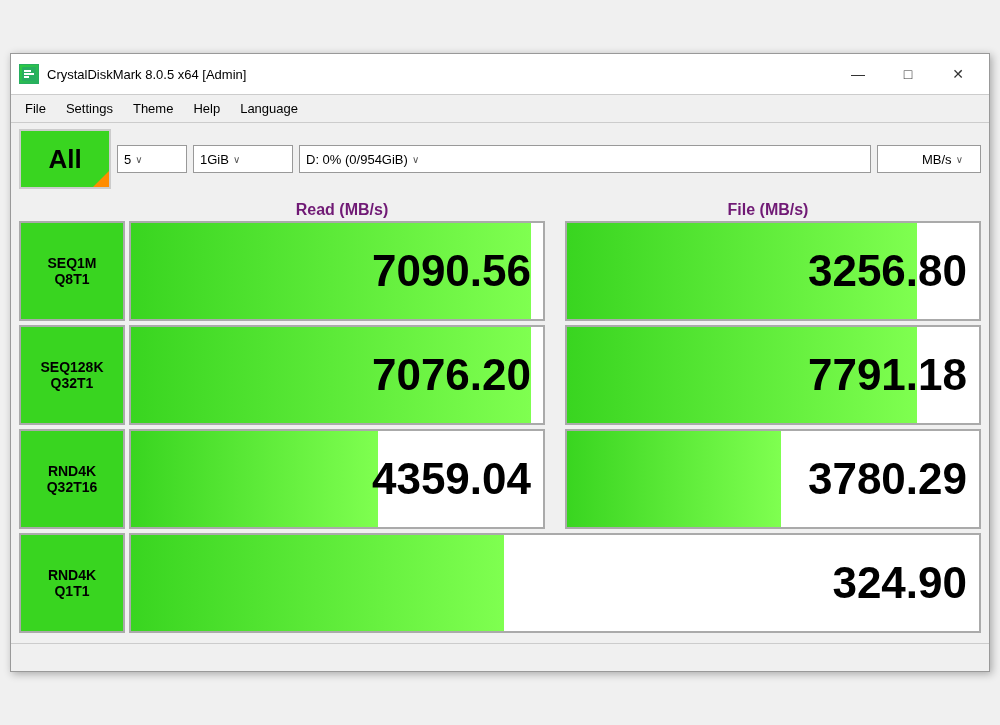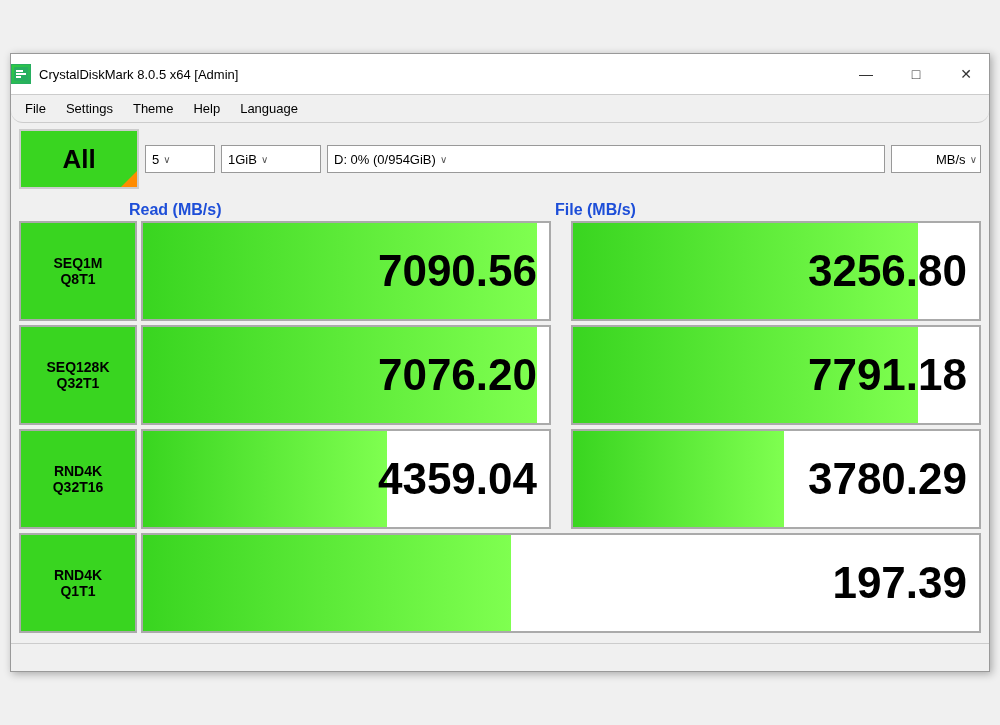--- a/index.html
+++ b/index.html
@@ -15,21 +15,21 @@
     .window {
       width: 980px;
       background: #f0f0f0;
       border: 1px solid #999;
       box-shadow: 2px 2px 8px rgba(0,0,0,0.3);
     }
     .titlebar {
       background: #ffffff;
       display: flex;
       align-items: center;
-      padding: 6px 0;
+      padding: 6px 8px;
       border-bottom: 1px solid #ccc;
       user-select: none;
     }
     .titlebar-icon {
       width: 20px;
       height: 20px;
       margin-right: 8px;
       background: linear-gradient(135deg, #2ecc40, #27ae60);
       border: 1px solid #27ae60;
       display: flex;
@@ -58,37 +58,36 @@
       display: flex;
       align-items: center;
       justify-content: center;
       color: #333;
     }
     .menubar {
       background: #f0f0f0;
       display: flex;
       padding: 2px 4px;
       border-bottom: 1px solid #ccc;
-      border-radius: 12px;
     }
     .menu-item {
       padding: 4px 10px;
       font-size: 13px;
       cursor: pointer;
       color: #000;
     }
     .toolbar {
       display: flex;
       align-items: center;
       padding: 6px 8px;
       gap: 6px;
       background: #f0f0f0;
     }
     .all-btn {
-      width: 120px;
+      width: 92px;
       height: 60px;
       background: #39d520;
       border: 2px solid #ccc;
       font-size: 26px;
       font-weight: bold;
       color: #000;
       cursor: pointer;
       display: flex;
       align-items: center;
       justify-content: center;
@@ -126,32 +125,33 @@
       padding: 6px 8px;
       background: #f0f0f0;
     }
     .headers {
       display: flex;
       margin-left: 110px;
       margin-bottom: 2px;
     }
     .col-header {
       flex: 1;
+      text-align: center;
       font-size: 16px;
       font-weight: bold;
-      color: #1d4ed8;
+      color: #701a75;
     }
     .benchmark-row {
       display: flex;
       align-items: stretch;
       margin-bottom: 4px;
       height: 100px;
     }
     .row-label {
-      width: 118px;
+      width: 106px;
       background: #39d520;
       border: 2px solid #aaa;
       display: flex;
       align-items: center;
       justify-content: center;
       flex-direction: column;
       font-size: 14px;
       font-weight: bold;
       color: #000;
       text-align: center;
@@ -234,21 +234,21 @@
       <span class="arrow">∨</span>
     </div>
     <div class="select-control" style="width:100px;">
       <span>1GiB</span>
       <span class="arrow">∨</span>
     </div>
     <div class="select-control drive-select">
       <span>D: 0% (0/954GiB)</span>
       <span class="arrow">∨</span>
     </div>
-    <div class="select-control" style="width:90px;padding-left:44px;">
+    <div class="select-control" style="width:104px;padding-left:44px;">
       <span>MB/s</span>
       <span class="arrow">∨</span>
     </div>
   </div>
 
   <div class="content">
 
     <div class="headers">
       <div class="col-header">Read (MB/s)</div>
       <div class="col-header">File (MB/s)</div>
@@ -304,21 +304,21 @@
     </div>
   </div>
         <div class="benchmark-row">
     <div class="row-label">
       <span>RND4K</span>
       <span>Q1T1</span>
     </div>
     <div class="row-values">
       <div class="value-cell">
         <div class="bar" style="width:44%"></div>
-        <span class="val-text">197.39</span>
+        <span class="val-text">324.90</span>
       </div>
     </div>
   </div>
       </div>
   </div>
 
   <div class="statusbar"></div>
 </div>
 
 </body></html>

